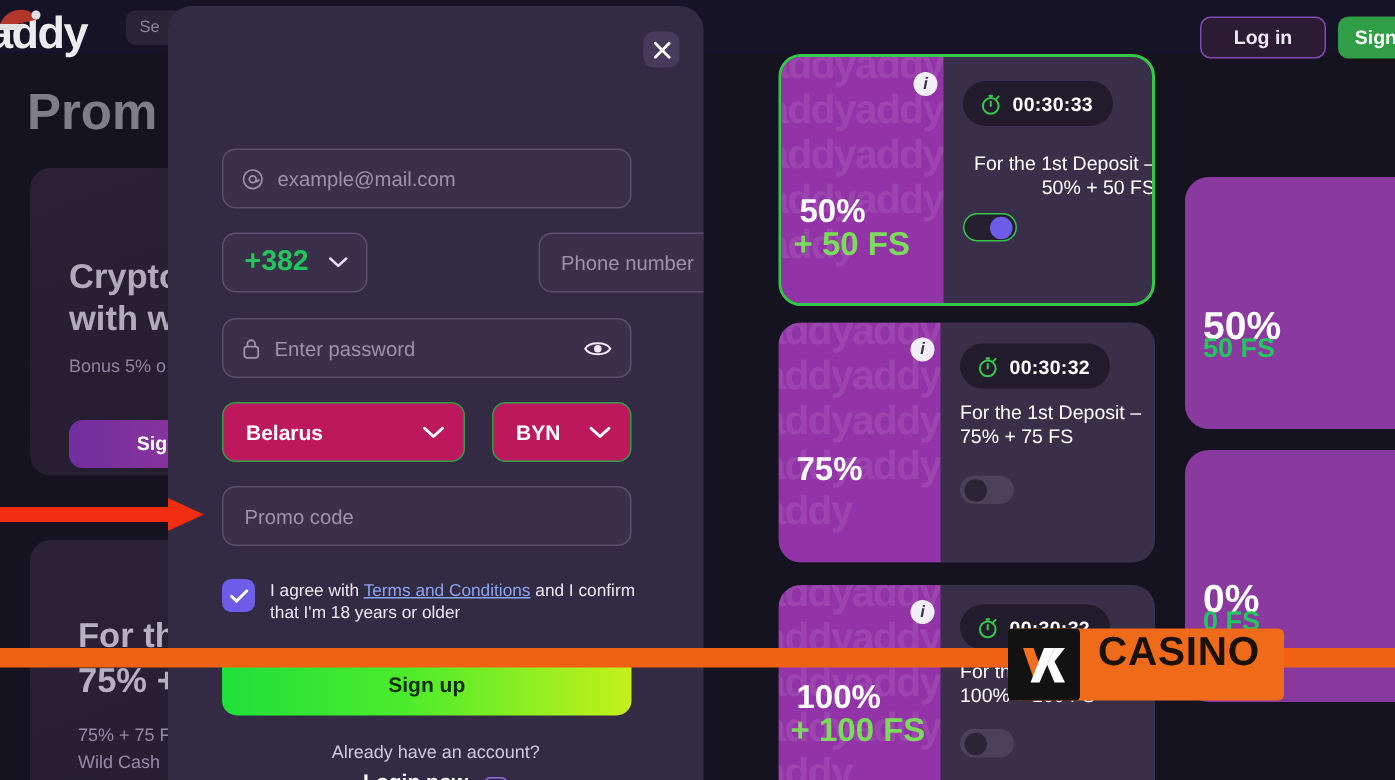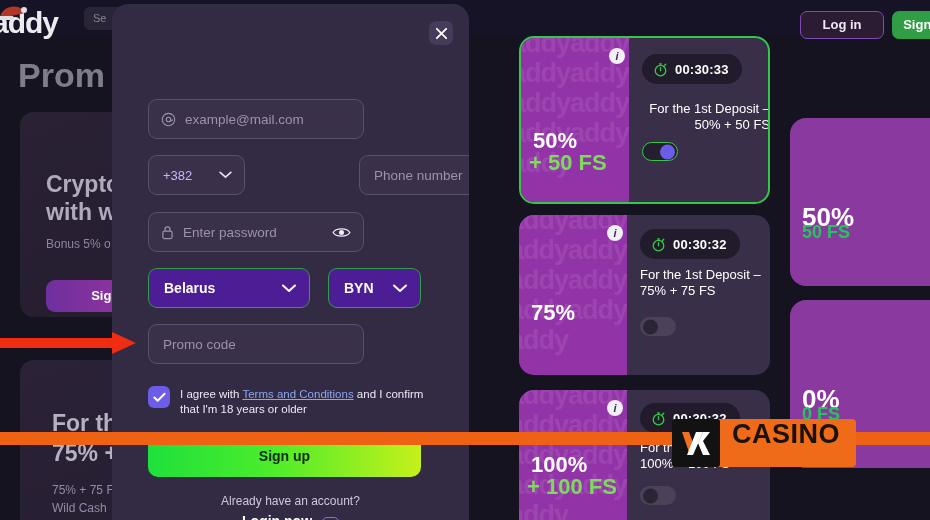--- a/index.html
+++ b/index.html
@@ -132,21 +132,21 @@
     width: 24px; height: 24px; border-radius: 7px;
     background: #473b5b;
     display: flex; align-items: center; justify-content: center;
   }
   .modal-title {
     position: absolute; left: 36px; top: 40px;
     font-size: 28px; font-weight: 800; color: #ffffff; letter-spacing: -.3px;
   }
 
   .field {
-    position: absolute; left: 36px; width: 216px; height: 40px;
+    position: absolute; left: 36px; width: 273px; height: 40px;
     background: #3a3049; border: 1px solid #5b4f6e;
     border-radius: 9px;
     display: flex; align-items: center;
   }
   .field .ph {
     font-size: 13.5px; color: #9b92ad;
   }
   .field .lead-icon {
     margin-left: 12px; margin-right: 9px;
     display: flex; align-items: center;
@@ -157,30 +157,30 @@
   .field-password { top: 208px; }
   .field-promo { top: 320px; align-items: center; }
   .field-promo .ph { margin-left: 14px; }
 
   .ccode {
     position: absolute; left: 36px; top: 151px; width: 97px; height: 40px;
     background: #3a3049; border: 1px solid #5b4f6e; border-radius: 9px;
     display: flex; align-items: center; justify-content: space-between;
     padding: 0 12px 0 14px;
   }
-  .ccode .val { font-size: 13px; color: #c4b5fd; font-weight: 400; }
+  .ccode .val { font-size: 19px; color: #22c55e; font-weight: 700; }
 
   .eye-btn {
     position: absolute; right: 12px; top: 50%; transform: translateY(-50%);
     width: 20px; height: 20px; display:flex; align-items:center; justify-content:center;
   }
 
   .select-green {
     position: absolute; height: 40px;
-    background: #4c1d95; border: 1.5px solid #2f9e45; border-radius: 9px;
+    background: #be185d; border: 1.5px solid #2f9e45; border-radius: 9px;
     display: flex; align-items: center; justify-content: space-between;
     padding: 0 13px 0 15px;
   }
   .sel-country { left: 36px; top: 264px; width: 162px; }
   .sel-currency { left: 216px; top: 264px; width: 93px; }
   .select-green .val { font-size: 14px; color: #ffffff; font-weight: 600; }
 
   .agree-row {
     position: absolute; left: 36px; top: 381px; width: 285px;
     display: flex; align-items: flex-start; gap: 10px;

